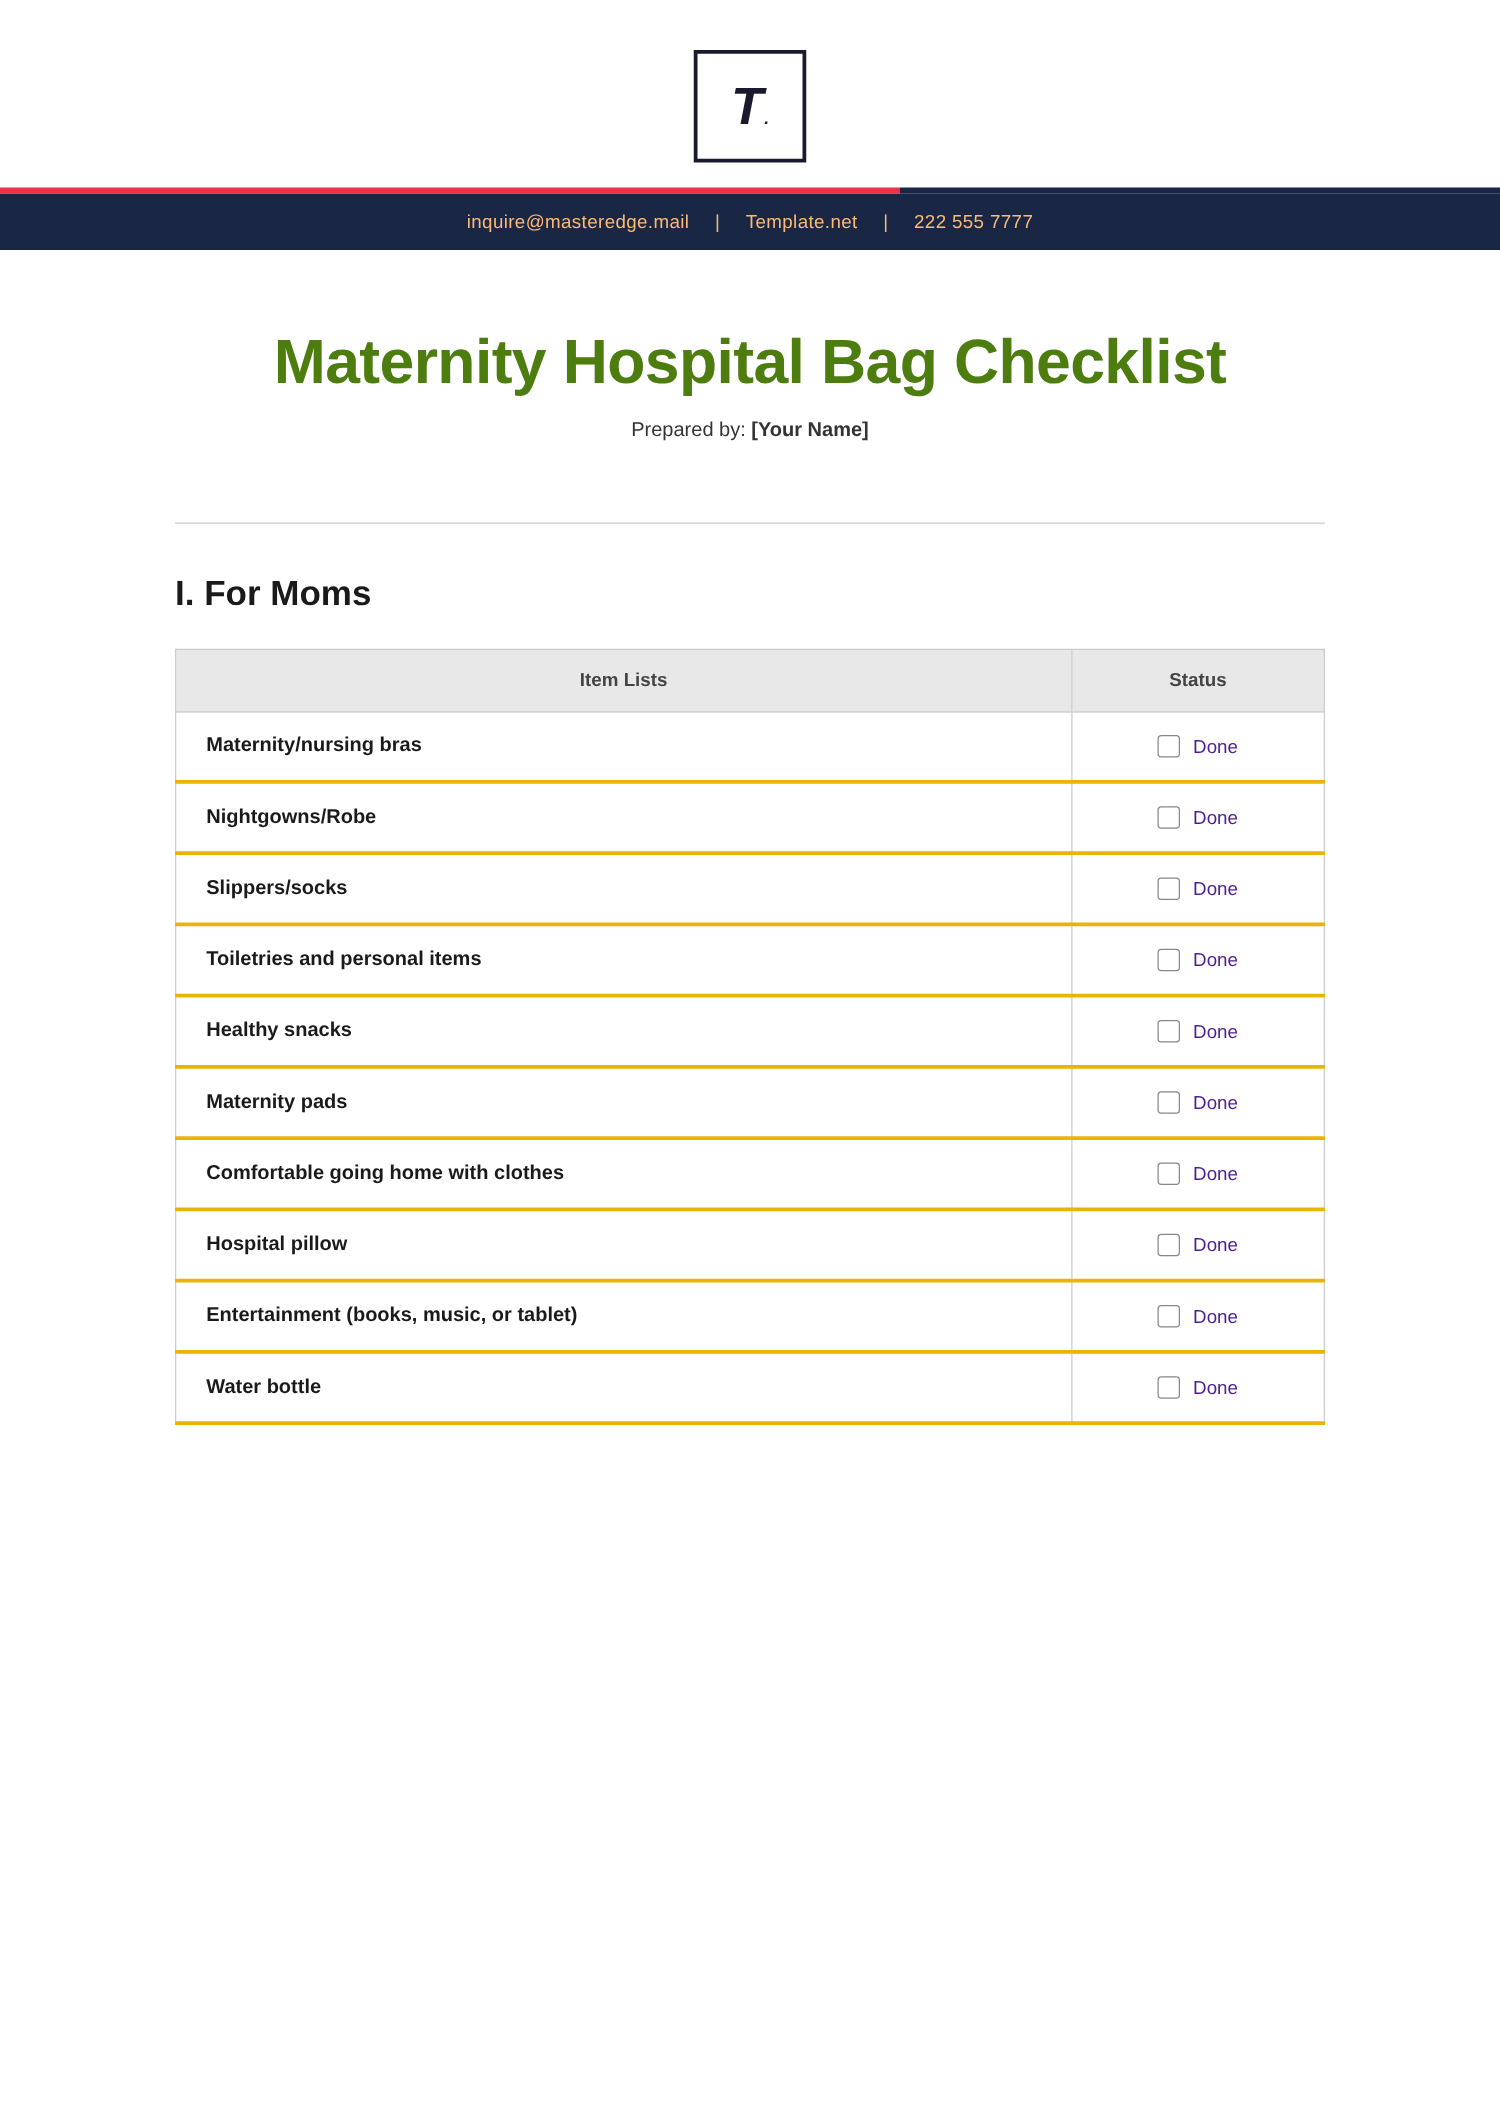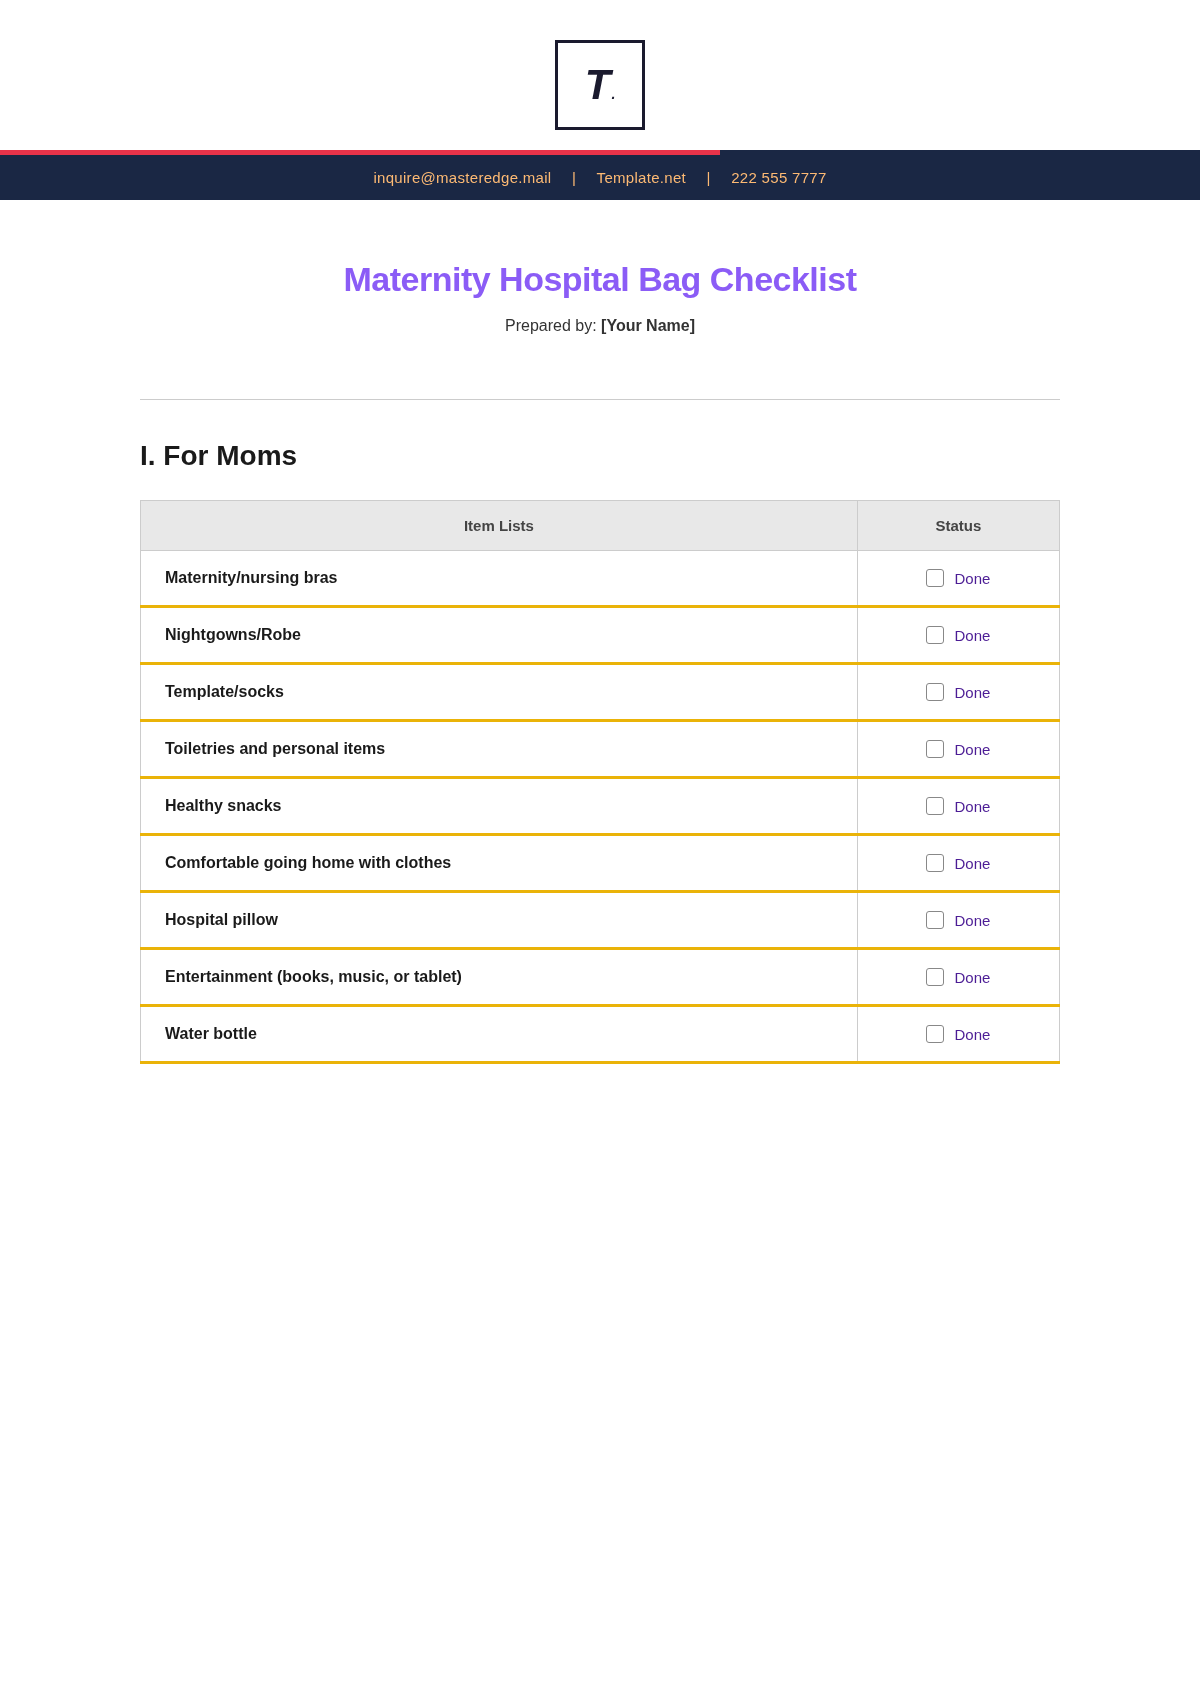--- a/index.html
+++ b/index.html
@@ -78,23 +78,23 @@
     }
 
     
     .main-content {
       padding: 60px 140px 60px 140px;
       flex: 1;
     }
 
     .doc-title {
       text-align: center;
-      font-size: 34px;
+      font-size: 50px;
       font-weight: 800;
-      color: #8b5cf6;
+      color: #4d7c0f;
       margin-bottom: 18px;
       letter-spacing: -0.5px;
     }
 
     .prepared-by {
       text-align: center;
       font-size: 16px;
       color: #333333;
       margin-bottom: 64px;
     }
@@ -233,39 +233,48 @@
           <tr>
             <td><span class="item-name">Nightgowns/Robe</span></td>
             <td>
               <div class="status-cell">
                 <span class="checkbox"></span>
                 <span>Done</span>
               </div>
             </td>
           </tr>
           <tr>
-            <td><span class="item-name">Template/socks</span></td>
+            <td><span class="item-name">Slippers/socks</span></td>
             <td>
               <div class="status-cell">
                 <span class="checkbox"></span>
                 <span>Done</span>
               </div>
             </td>
           </tr>
           <tr>
             <td><span class="item-name">Toiletries and personal items</span></td>
             <td>
               <div class="status-cell">
                 <span class="checkbox"></span>
                 <span>Done</span>
               </div>
             </td>
           </tr>
           <tr>
             <td><span class="item-name">Healthy snacks</span></td>
+            <td>
+              <div class="status-cell">
+                <span class="checkbox"></span>
+                <span>Done</span>
+              </div>
+            </td>
+          </tr>
+          <tr>
+            <td><span class="item-name">Maternity pads</span></td>
             <td>
               <div class="status-cell">
                 <span class="checkbox"></span>
                 <span>Done</span>
               </div>
             </td>
           </tr>
           <tr>
             <td><span class="item-name">Comfortable going home with clothes</span></td>
             <td>

